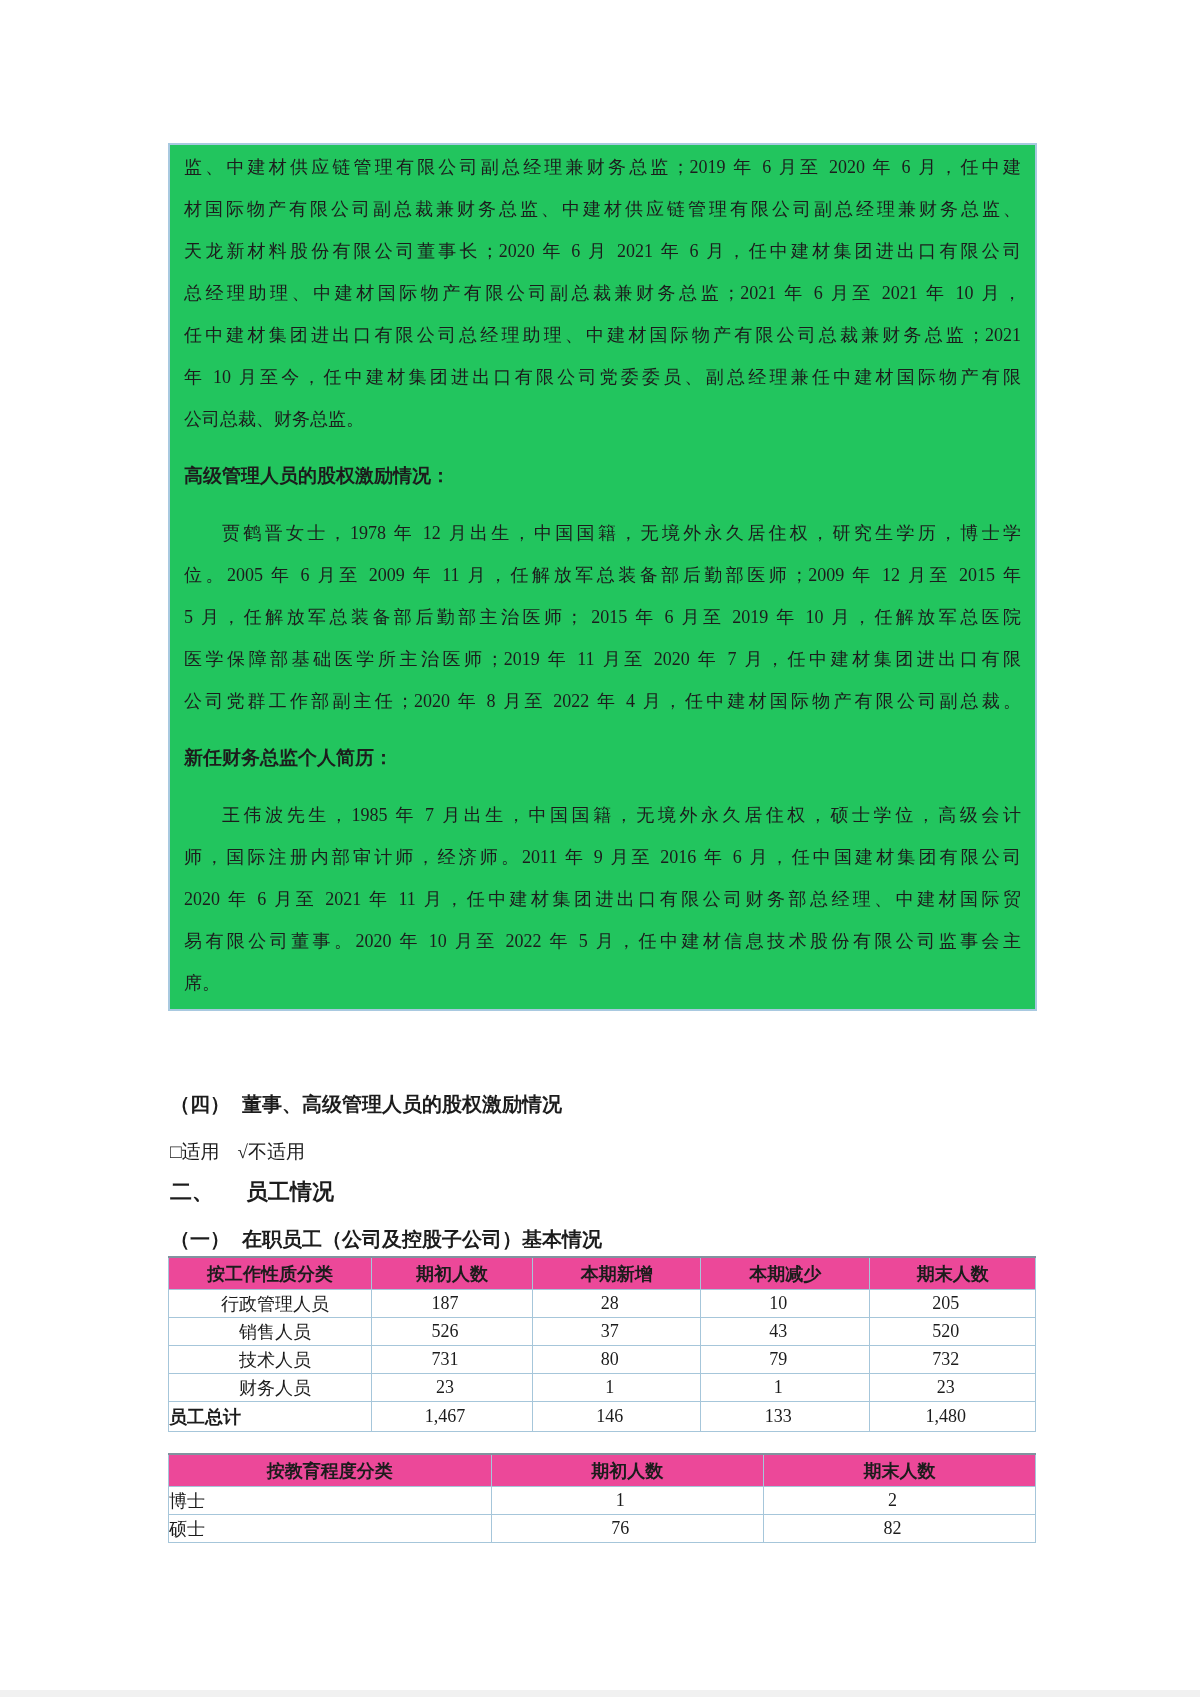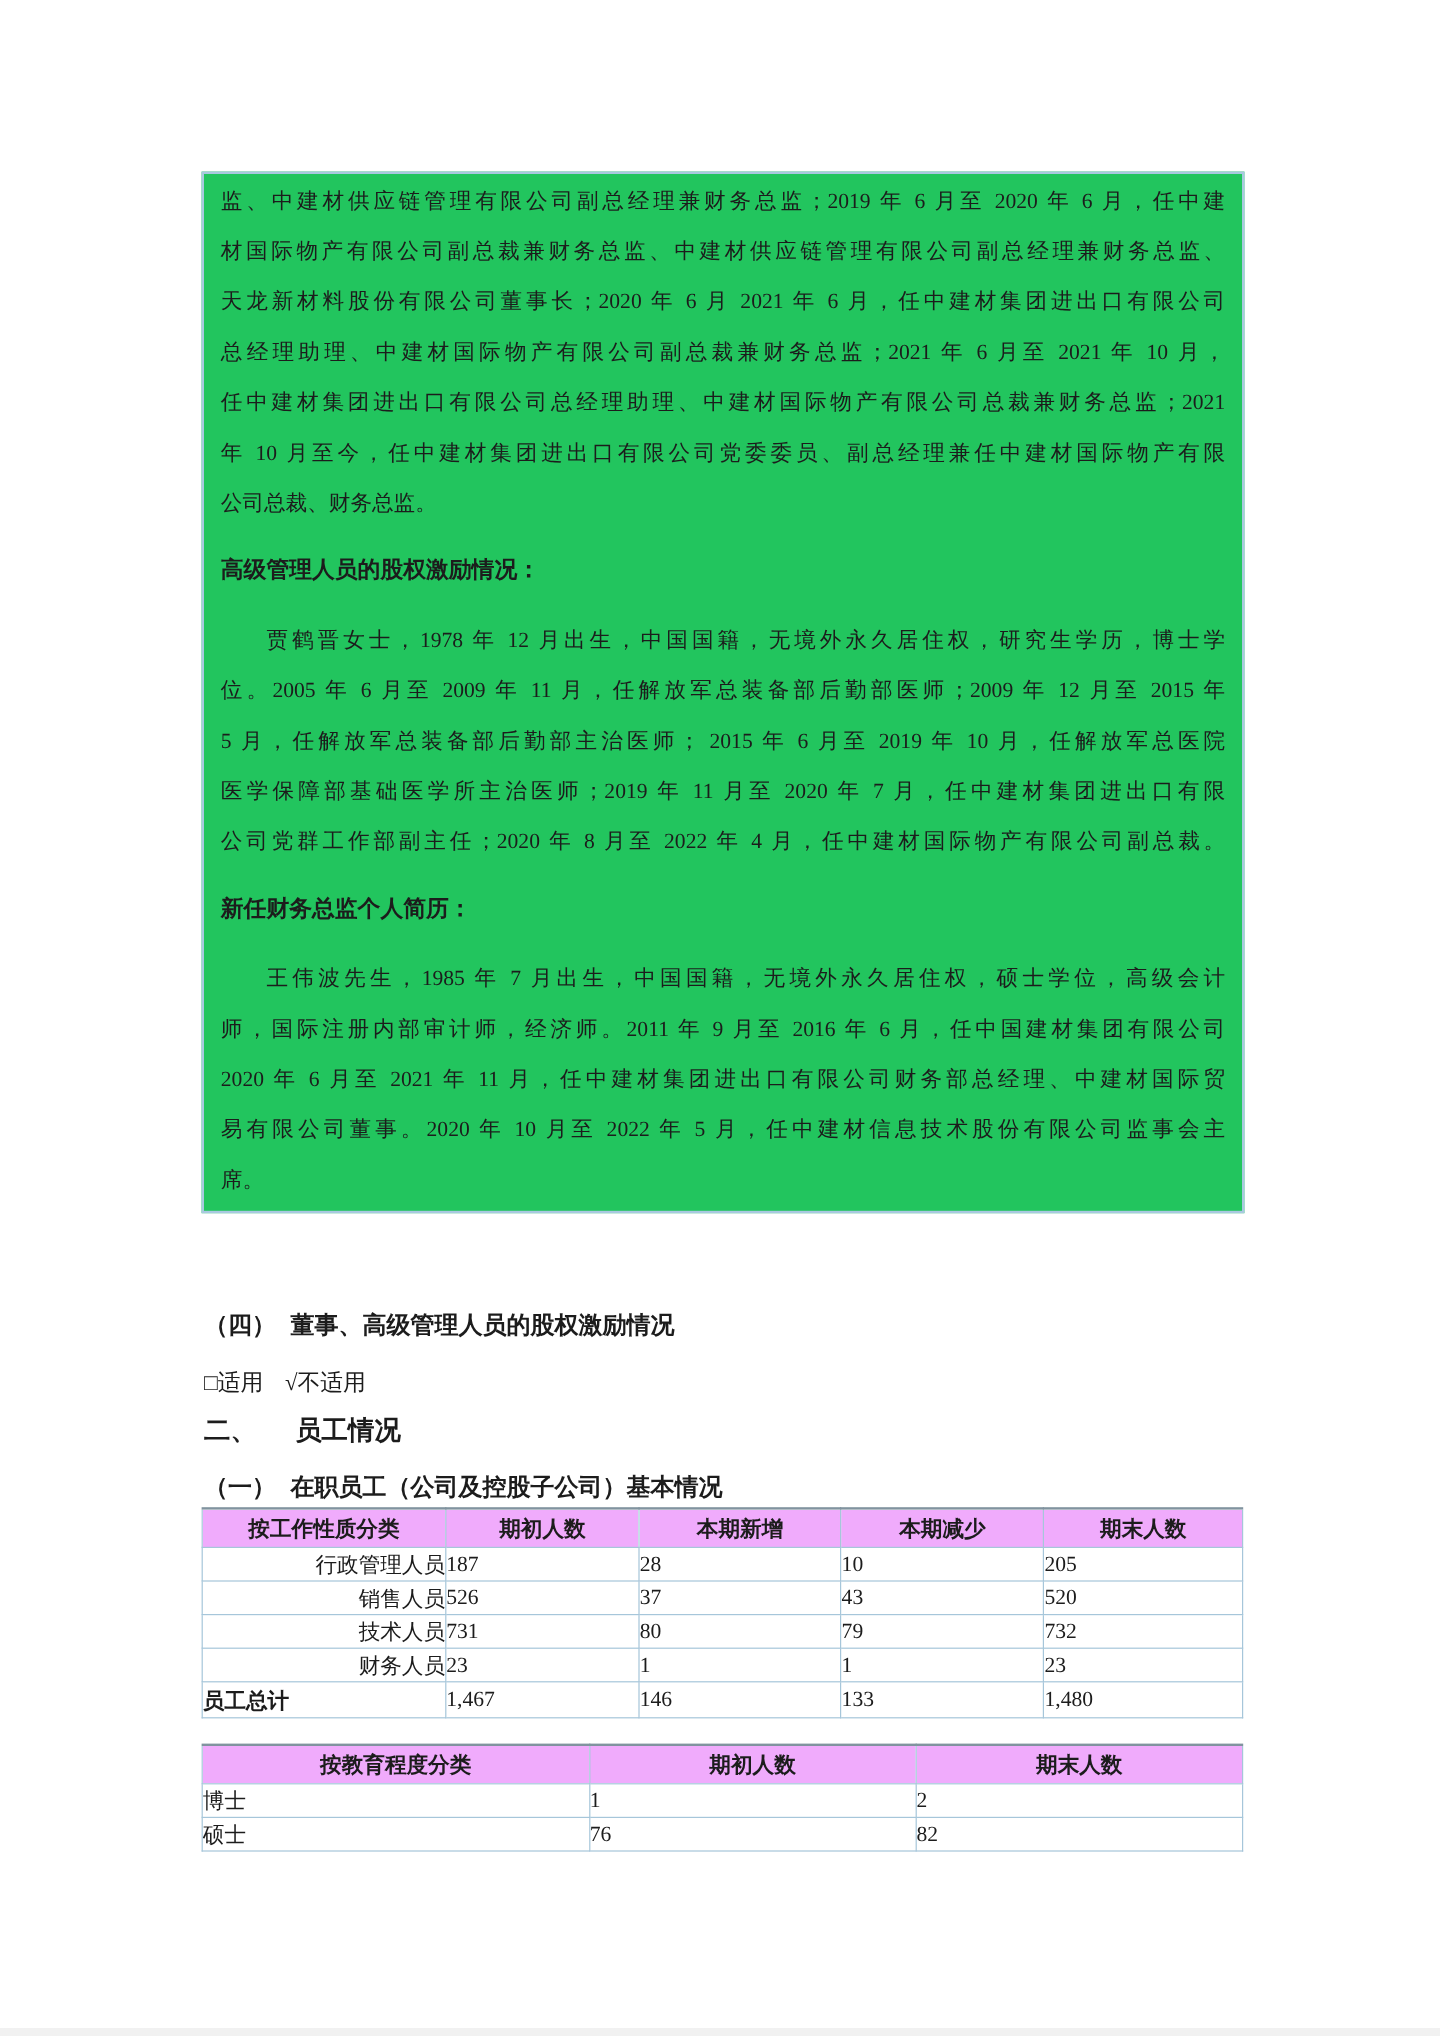--- a/index.html
+++ b/index.html
@@ -64,31 +64,31 @@
   #table2{top:1453px;}
   td,th{
     border:1px solid #a6c6da;
     border-top:1px solid #92adbe;
     padding:0;
     overflow:hidden;
     white-space:nowrap;
   }
   table{border:1px solid #a6c6da;border-top:2px solid #81939f;}
   th{
-    background:#f0abfc;
+    background:#ec4899;
     font-weight:bold;
     text-align:center;
     height:31px;
   }
   td{height:27px;}
   #table1 td{height:27px;}
   #table1 tr.total td{height:29px;}
-  td.cat{text-align:right;padding-left:10px;}
+  td.cat{text-align:center;padding-left:10px;}
   td.cat-center{}
-  td.num{text-align:left;padding-right:14px;}
+  td.num{text-align:center;padding-right:14px;}
   td.total-label{text-align:left;font-weight:bold;}
   
   .bottom-strip{
     position:absolute;left:0;bottom:0;width:1200px;height:7px;
     background:#f1f1f1;
   }
 </style>
 </head>
 <body>
 

